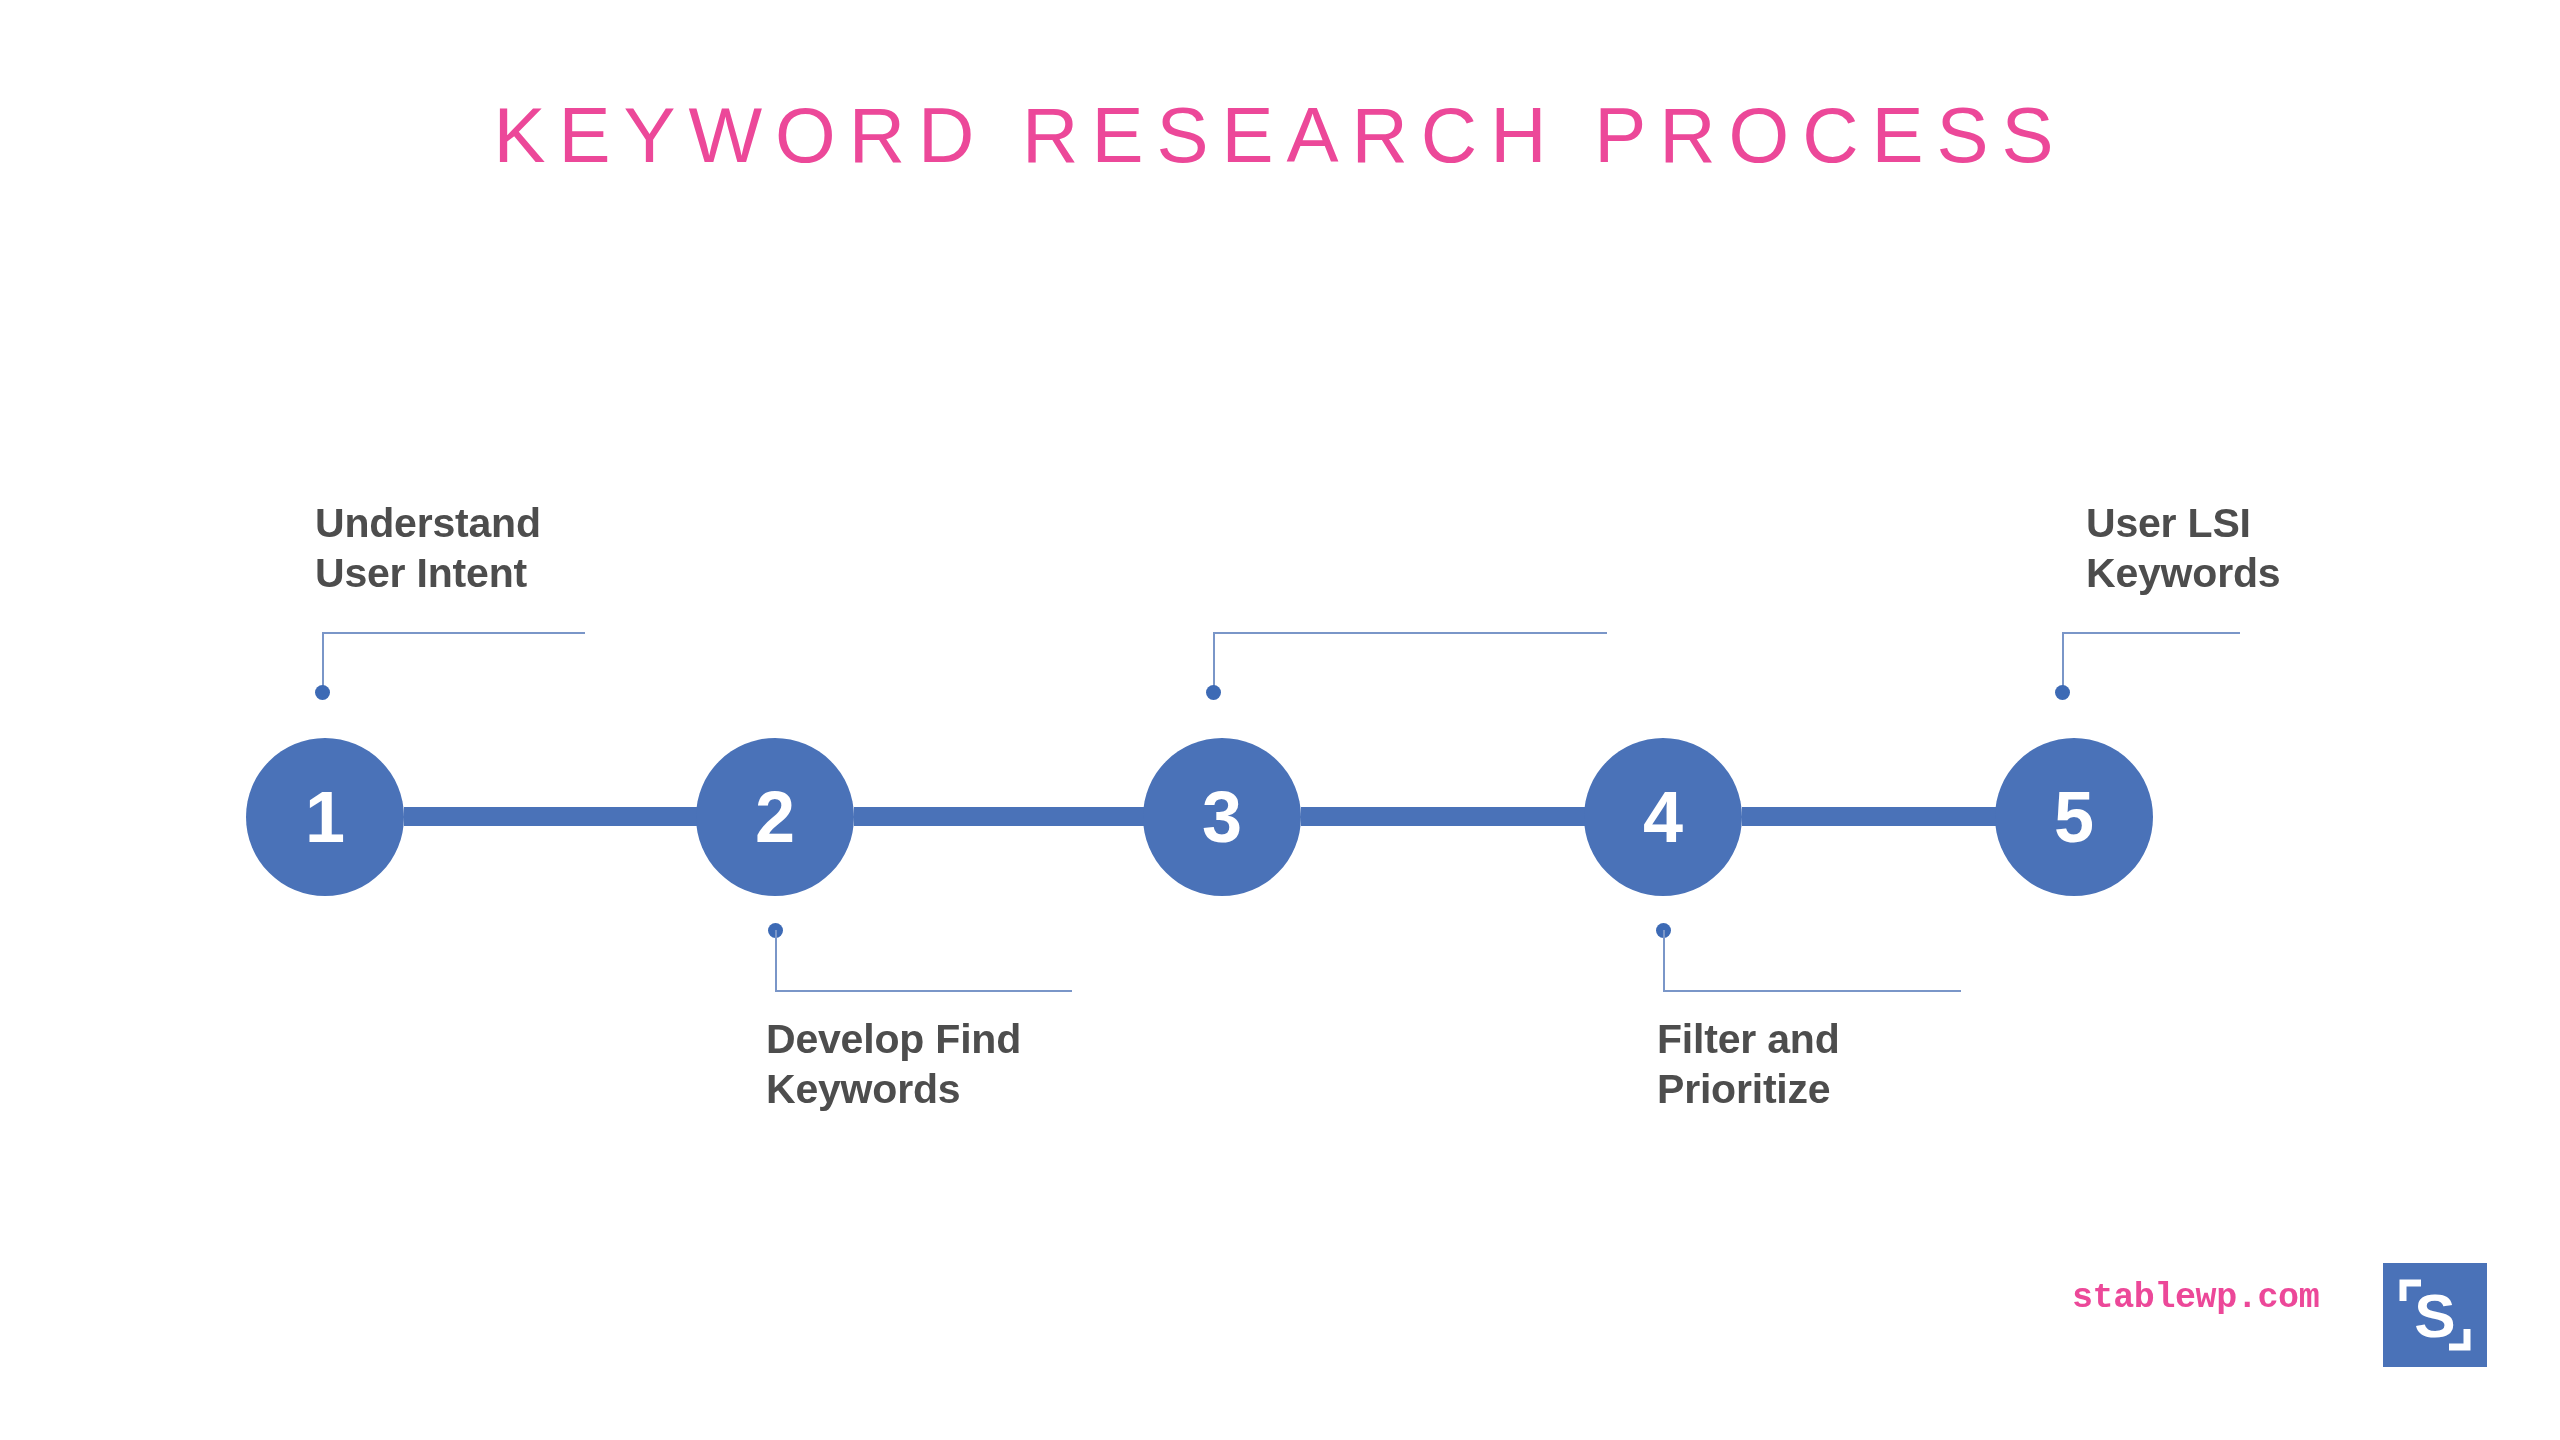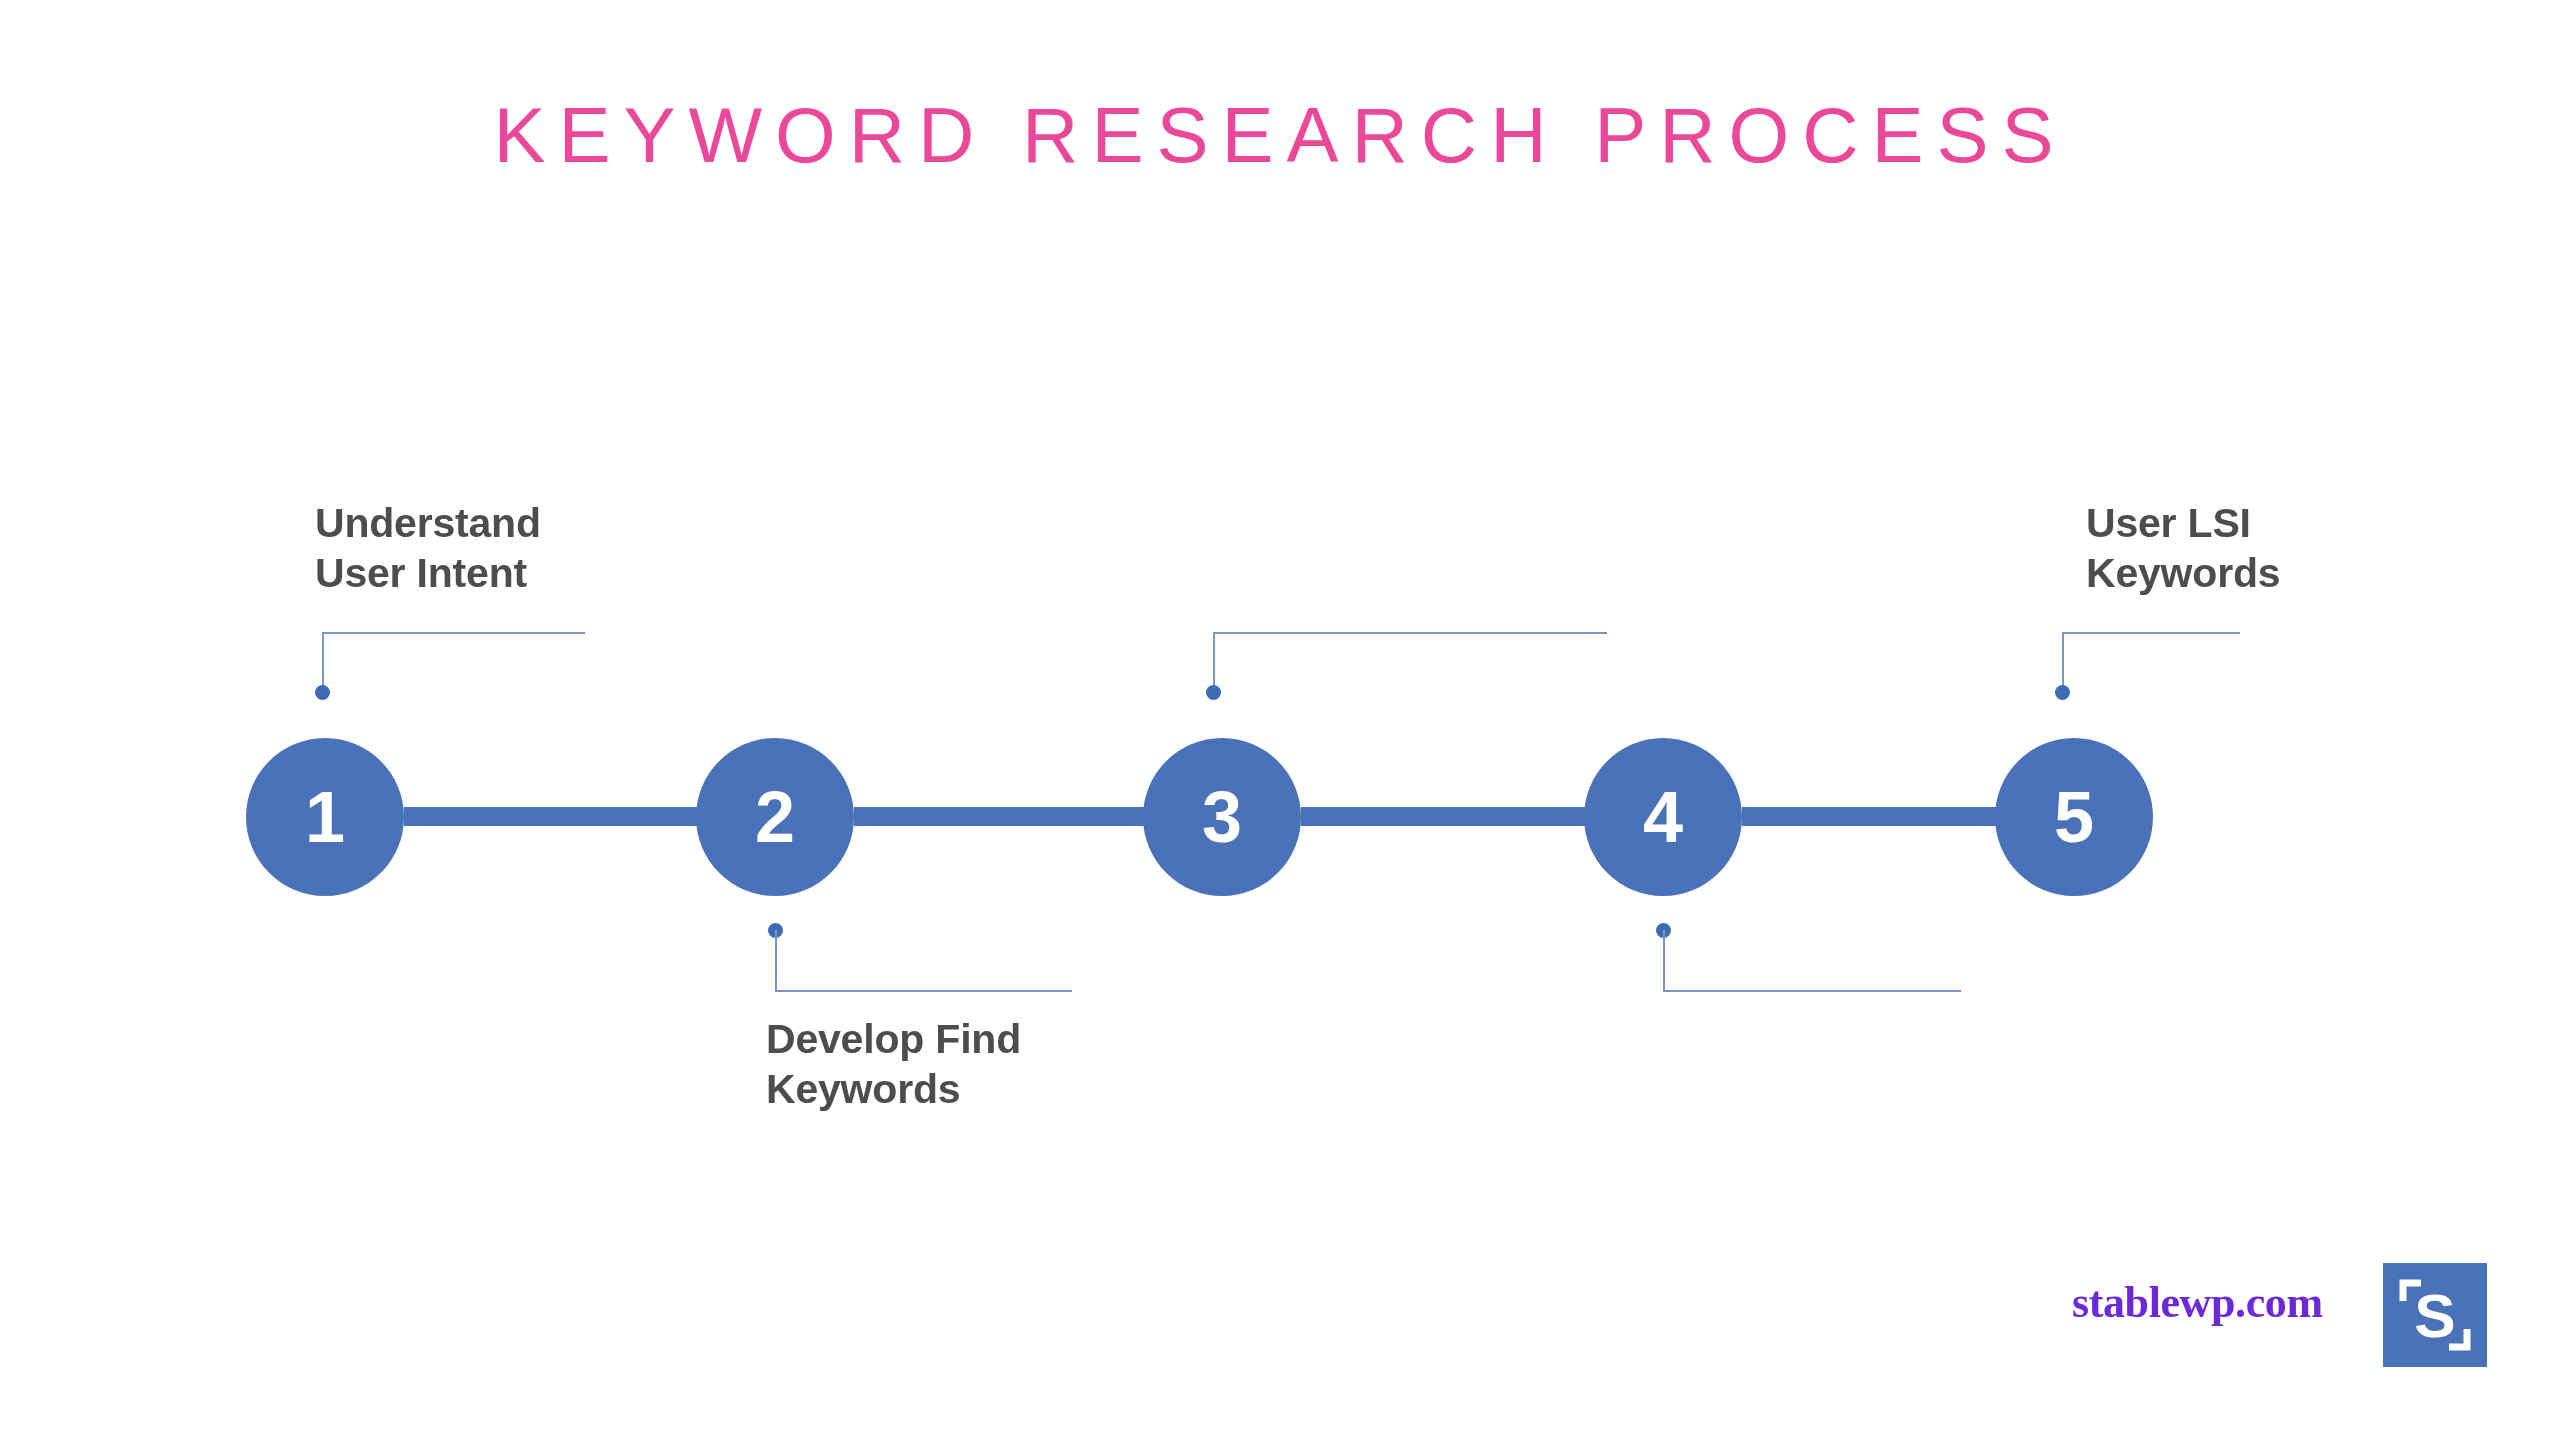--- a/index.html
+++ b/index.html
@@ -106,23 +106,23 @@
 
   
   .brand {
     position: absolute;
     left: 2072px;
     top: 1281px;
     display: flex;
     align-items: center;
   }
   .brand-text {
-    color: #6d28d9;
-    font-family: Liberation Serif, serif;
-    font-size: 44px;
+    color: #ec4899;
+    font-family: Liberation Mono, monospace;
+    font-size: 35px;
     font-weight: bold;
     letter-spacing: -0.4px;
     line-height: 1;
     white-space: nowrap;
   }
   .brand-mark {
     position: absolute;
     left: 2383px;
     top: 1263px;
     width: 104px;
@@ -169,20 +169,22 @@
     <div class="node" style="left:1143px;">
       <span class="num">3</span>
     </div>
 
     <div class="node" style="left:1584px;">
       <span class="num">4</span>
     </div>
     <div class="leader-dot" style="left:1656px; top:911px;"></div>
     <div class="leader-v" style="left:1663px; top:918px; height:62px;"></div>
     <div class="leader-h" style="left:1663px; top:978px; width:298px;"></div>
+    <div class="step-label" style="left:1657px; top:1002px; width:400px;">Filter and
+Prioritize</div>
 
     <div class="step-label" style="left:2086px; top:486px; width:400px;">User LSI
 Keywords</div>
     <div class="leader-h" style="left:2062px; top:620px; width:178px;"></div>
     <div class="leader-v" style="left:2062px; top:620px; height:60px;"></div>
     <div class="leader-dot" style="left:2055px; top:673px;"></div>
     <div class="node" style="left:1995px;">
       <span class="num">5</span>
     </div>
 

